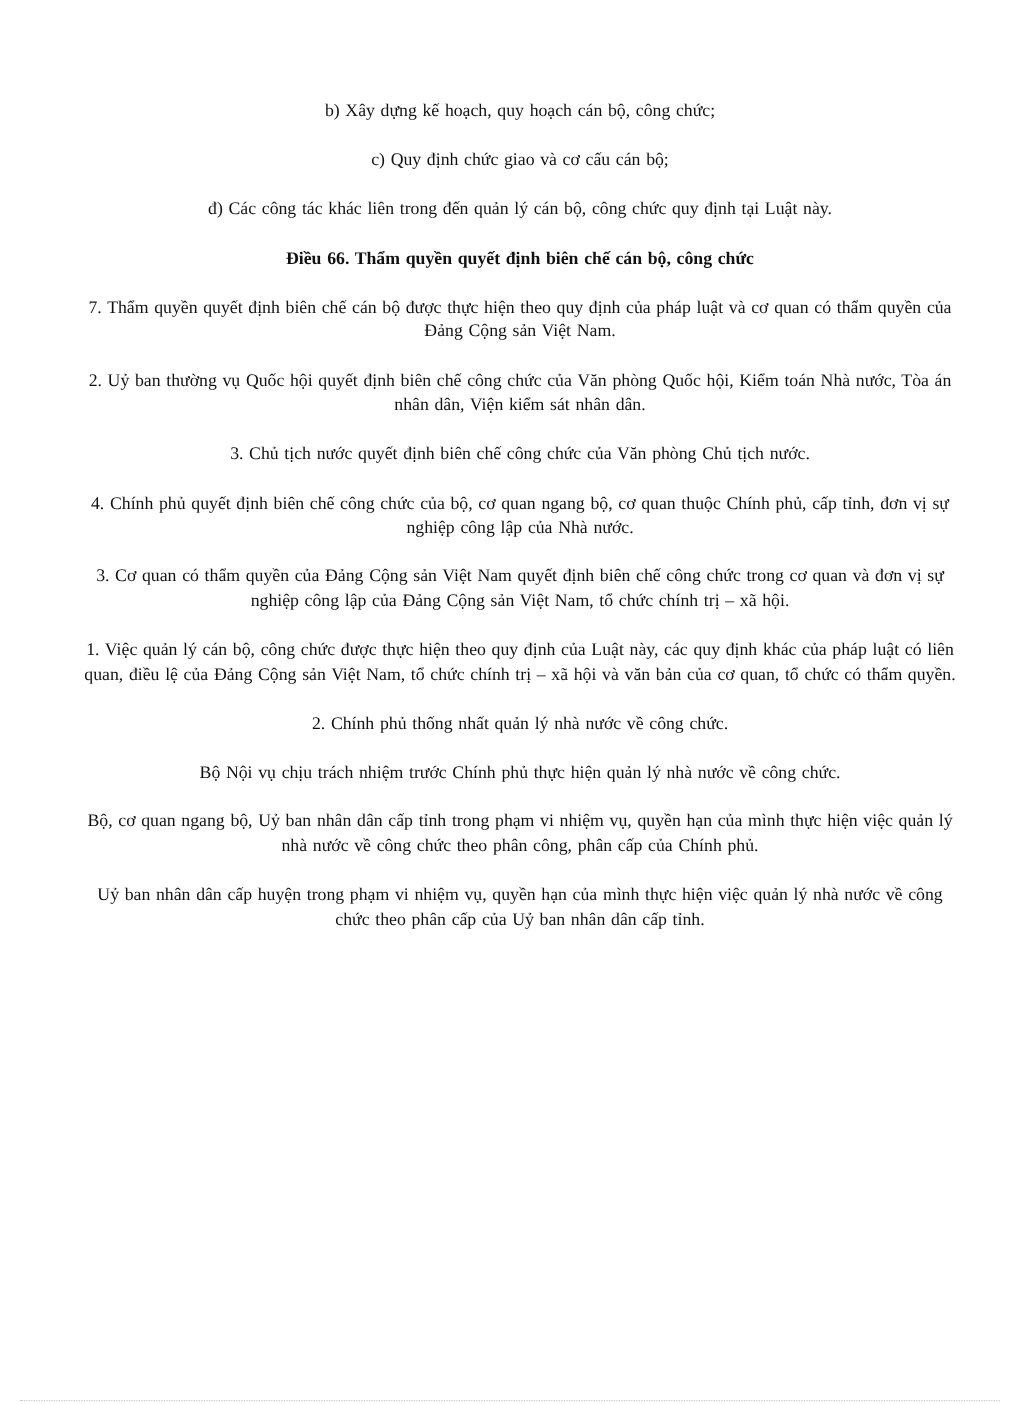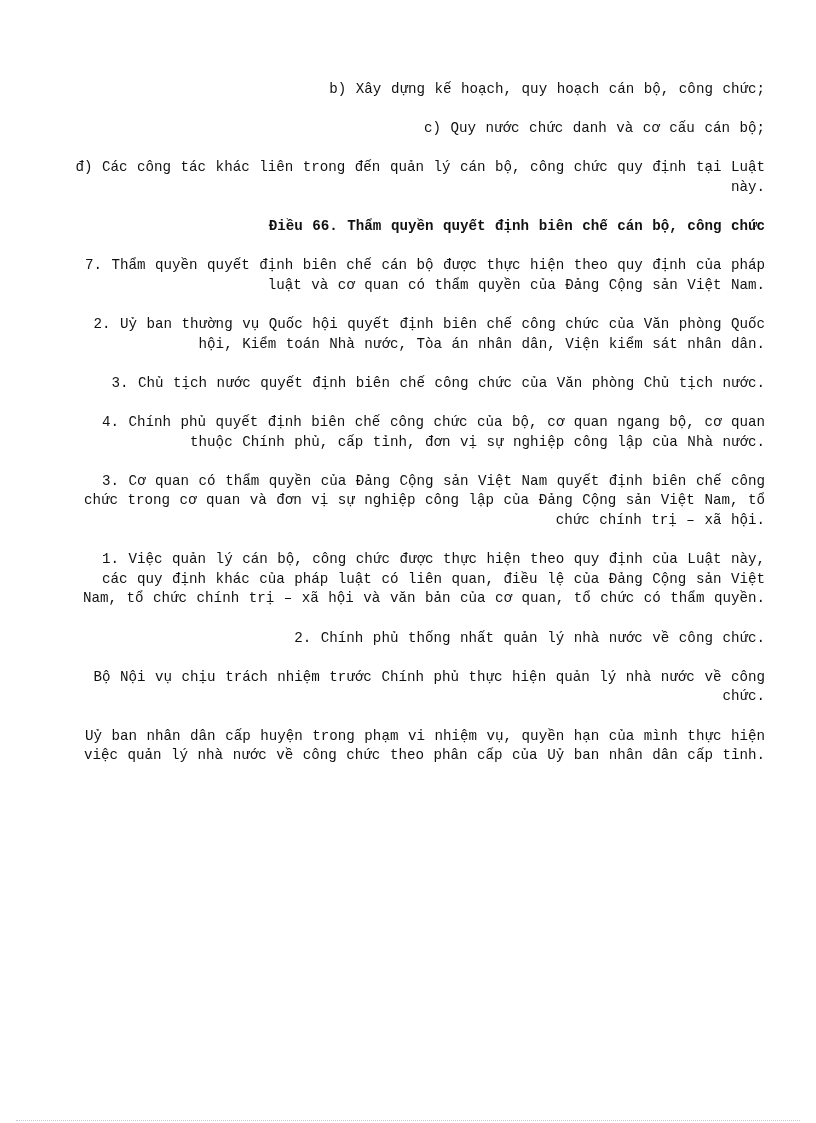--- a/index.html
+++ b/index.html
@@ -2,39 +2,40 @@
 <html><head>
 <meta charset="utf-8">
 <style>
   html, body { margin: 0; padding: 0; background: #ffffff; }
   body { width: 816px; height: 1123px; position: relative; overflow: hidden; }
   .page {
     position: absolute; left: 67px; top: 80px; width: 698px;
     font-family: "Liberation Serif", "DejaVu Serif", serif;
     font-size: 14.2px; line-height: 19.6px; color: #111111;
   }
-  .page p { margin: 0 0 19.6px 0; text-align: right; word-spacing: 1px; font-family: Liberation Mono, monospace; }
+  .page p { margin: 0 0 19.6px 0; text-align: center; word-spacing: 1px; }
   .page p.heading { font-weight: bold; }
   .footer-rule {
     position: absolute; left: 16px; right: 16px; top: 1120px;
     border-top: 1px dotted #c8c8d8; height: 0;
   }
 </style>
 </head>
 <body>
 
 <div class="page">
   <p>b) Xây dựng kế hoạch, quy hoạch cán bộ, công chức;</p>
-  <p>c) Quy nước chức danh và cơ cấu cán bộ;</p>
+  <p>c) Quy định chức giao và cơ cấu cán bộ;</p>
   <p>đ) Các công tác khác liên trong đến quản lý cán bộ, công chức quy định tại Luật này.</p>
   <p class="heading">Điều 66. Thẩm quyền quyết định biên chế cán bộ, công chức</p>
   <p>7. Thẩm quyền quyết định biên chế cán bộ được thực hiện theo quy định của pháp luật và cơ quan có thẩm quyền của Đảng Cộng sản Việt Nam.</p>
   <p>2. Uỷ ban thường vụ Quốc hội quyết định biên chế công chức của Văn phòng Quốc hội, Kiểm toán Nhà nước, Tòa án nhân dân, Viện kiểm sát nhân dân.</p>
   <p>3. Chủ tịch nước quyết định biên chế công chức của Văn phòng Chủ tịch nước.</p>
   <p>4. Chính phủ quyết định biên chế công chức của bộ, cơ quan ngang bộ, cơ quan thuộc Chính phủ, cấp tỉnh, đơn vị sự nghiệp công lập của Nhà nước.</p>
   <p>3. Cơ quan có thẩm quyền của Đảng Cộng sản Việt Nam quyết định biên chế công chức trong cơ quan và đơn vị sự nghiệp công lập của Đảng Cộng sản Việt Nam, tổ chức chính trị – xã hội.</p>
   <p>1. Việc quản lý cán bộ, công chức được thực hiện theo quy định của Luật này, các quy định khác của pháp luật có liên quan, điều lệ của Đảng Cộng sản Việt Nam, tổ chức chính trị – xã hội và văn bản của cơ quan, tổ chức có thẩm quyền.</p>
   <p>2. Chính phủ thống nhất quản lý nhà nước về công chức.</p>
   <p>Bộ Nội vụ chịu trách nhiệm trước Chính phủ thực hiện quản lý nhà nước về công chức.</p>
+  <p>Bộ, cơ quan ngang bộ, Uỷ ban nhân dân cấp tỉnh trong phạm vi nhiệm vụ, quyền hạn của mình thực hiện việc quản lý nhà nước về công chức theo phân công, phân cấp của Chính phủ.</p>
   <p>Uỷ ban nhân dân cấp huyện trong phạm vi nhiệm vụ, quyền hạn của mình thực hiện việc quản lý nhà nước về công chức theo phân cấp của Uỷ ban nhân dân cấp tỉnh.</p>
 </div>
 
 <div class="footer-rule"></div>
 
 </body></html>

